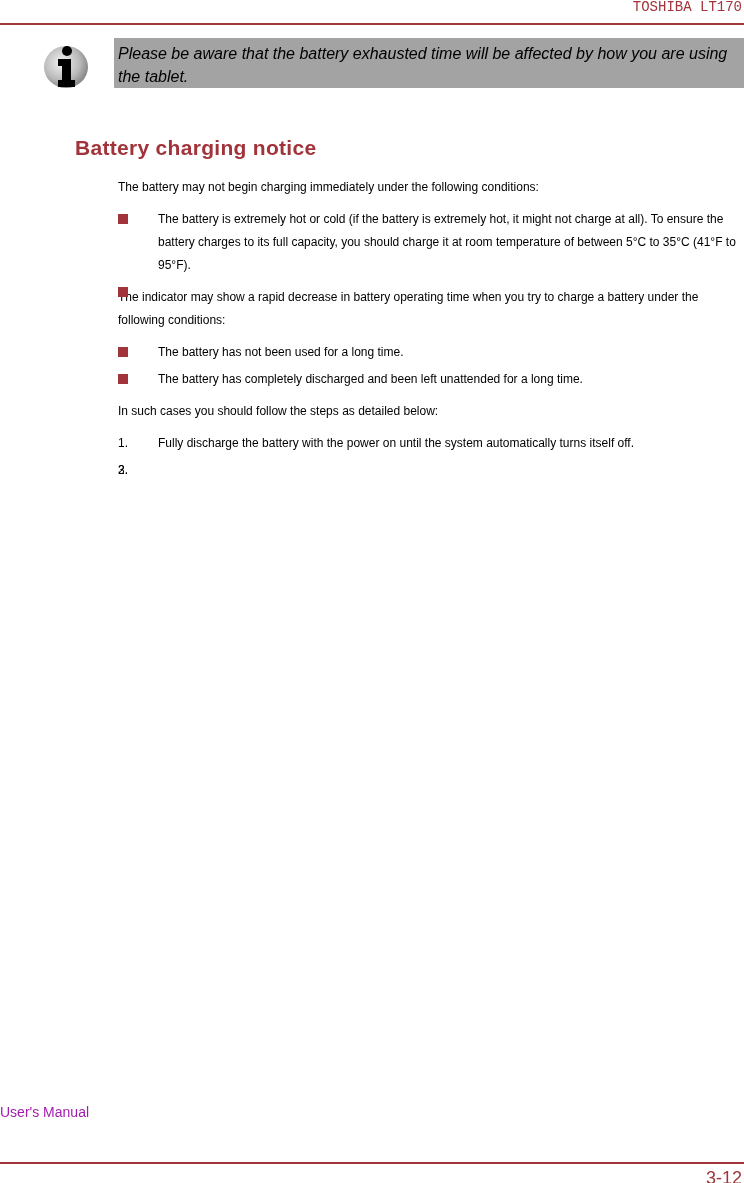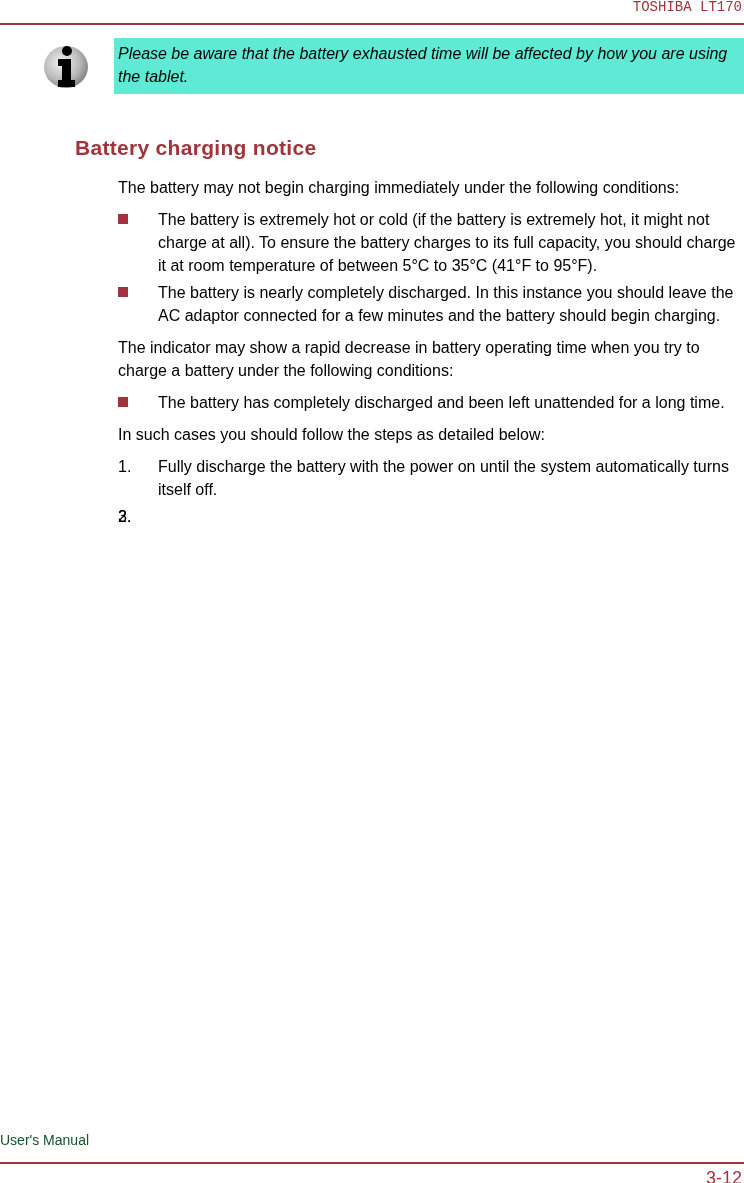--- a/index.html
+++ b/index.html
@@ -6,38 +6,38 @@
   body {
     width:744px; height:1183px; position:relative; background:#ffffff;
     font-family:"Liberation Sans", sans-serif; color:#000; overflow:hidden;
   }
   .header-title {
     position:absolute; right:2px; top:-1px; font-size:14px; color:#a0343a;font-family:Liberation Mono, monospace;
   }
   .rule { position:absolute; left:0; width:744px; height:2px; background:#a0343a; }
   .rule.top { top:23px; }
   .rule.bottom { top:1162px; }
-  .footer-left { position:absolute; left:0; top:1132px; font-size:14px; color:#14532d; }
+  .footer-left { position:absolute; left:0; top:1104px; font-size:14px; color:#a21caf; }
   .footer-right { position:absolute; right:2px; top:1168px; font-size:18px; color:#a0343a; }
 
   .note-box {
-    position:absolute; left:114px; top:38px; width:630px; height:56px;
-    background:#5eead4;
+    position:absolute; left:114px; top:38px; width:630px; height:50px;
+    background:#a3a3a3;
   }
   .note-text {
     position:absolute; left:4px; top:4px; width:620px;
     font-style:italic; font-size:16px; line-height:23px; color:#000;
   }
   .info-icon { position:absolute; left:43px; top:42px; width:46px; height:48px; }
 
   .section-title {
     position:absolute; left:59px; top:136px; font-size:21px; font-weight:bold;
     color:#a0343a; letter-spacing:0.3px;margin-left:16px;
   }
-  .content { position:absolute; left:118px; top:176px; width:626px; font-size:16px; line-height:23px; }
+  .content { position:absolute; left:118px; top:176px; width:626px; font-size:12px; line-height:23px; }
   .para { margin:0 0 9px 0; }
   .list { margin:0 0 9px 0; padding:0; list-style:none; }
   .list li { position:relative; padding-left:40px; margin:0 0 4px 0; }
   .bullet {
     position:absolute; left:0; top:6px; width:10px; height:10px; background:#a0343a;
   }
   .num { position:absolute; left:0; top:0; }
 </style>
 </head>
 <body>
@@ -66,27 +66,27 @@
 
 <div class="content">
   <p class="para">The battery may not begin charging immediately under the following conditions:</p>
   <ul class="list">
     <li>
       <span class="bullet"></span>
       <span>The battery is extremely hot or cold (if the battery is extremely hot, it might not charge at all). To ensure the battery charges to its full capacity, you should charge it at room temperature of between 5°C to 35°C (41°F to 95°F).</span>
     </li>
     <li>
       <span class="bullet"></span>
-      <span>The battery is nearly completely discharged. In this instance you should leave the AC adaptor connected for a few minutes and the battery should begin charging.</span>
     </li>
   </ul>
   <p class="para">The indicator may show a rapid decrease in battery operating time when you try to charge a battery under the following conditions:</p>
   <ul class="list">
     <li>
       <span class="bullet"></span>
+      <span>The battery has not been used for a long time.</span>
     </li>
     <li>
       <span class="bullet"></span>
       <span>The battery has completely discharged and been left unattended for a long time.</span>
     </li>
   </ul>
   <p class="para">In such cases you should follow the steps as detailed below:</p>
   <ol class="list">
     <li>
       <span class="num">1.</span>

